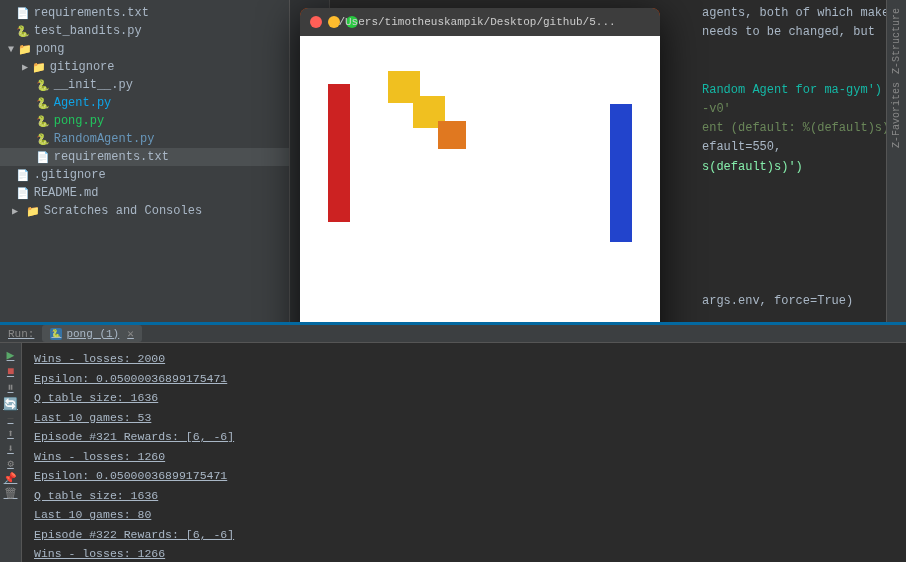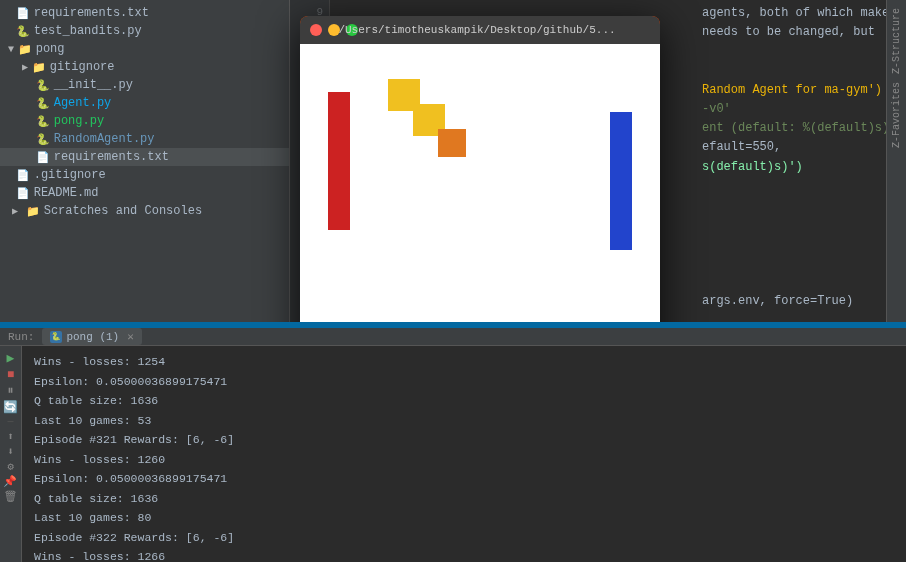--- a/index.html
+++ b/index.html
@@ -117,21 +117,21 @@
     }
 
     .code-line {
       display: block;
       white-space: pre;
     }
 
     
     .pong-window {
       position: absolute;
-      top: 16px;
+      top: 8px;
       left: 10px;
       width: 360px;
       height: 375px;
       background: #c2410c;
       border-radius: 8px;
       box-shadow: 0 10px 40px rgba(0,0,0,0.8);
       overflow: hidden;
       z-index: 10;
     }
 
@@ -212,24 +212,25 @@
       right: 28px;
       top: 68px;
       width: 22px;
       height: 138px;
       background: #2244cc;
     }
 
     
     .bottom-panel {
       height: 240px;
-      border-top: 6px solid #0369a1;
+      border-top: 3px solid #0369a1;
       display: flex;
       flex-direction: column;
       background: #2b2b2b;
+      text-decoration: underline;
     }
 
     .run-tab-bar {
       height: 30px;
       background: #3c3f41;
       display: flex;
       align-items: center;
       padding: 0 8px;
       border-bottom: 1px solid #555;
       gap: 8px;
@@ -411,21 +412,21 @@
 
       </div>
 
       <div class="code-content" style="position:relative;">
 
         <div style="position:absolute; left: 372px; top: 4px; font-size:12px; line-height:1.6; color:#a9b7c6; z-index:1; pointer-events:none;">
           <span class="code-line">agents, both of which make</span>
           <span class="code-line">needs to be changed, but</span>
           <span class="code-line">&nbsp;</span>
           <span class="code-line">&nbsp;</span>
-          <span class="code-line" style="color:#eab308;">Random Agent for ma-gym')</span>
+          <span class="code-line" style="color:#14b8a6;">Random Agent for ma-gym')</span>
           <span class="code-line" style="color:#6a8759;">-v0'</span>
           <span class="code-line" style="color:#6a8759;">ent (default: %(default)s)'</span>
           <span class="code-line">efault=550,</span>
           <span class="code-line" style="color:#86efac;">s(default)s)')</span>
           <span class="code-line">&nbsp;</span>
           <span class="code-line">&nbsp;</span>
           <span class="code-line">&nbsp;</span>
           <span class="code-line">&nbsp;</span>
           <span class="code-line">&nbsp;</span>
           <span class="code-line">&nbsp;</span>
@@ -478,21 +479,21 @@
       <span style="color:#888; font-size:12px; cursor:pointer;">🔄</span>
       <span style="color:#555; font-size:10px;">─</span>
       <span style="color:#888; font-size:11px; cursor:pointer;">⬆</span>
       <span style="color:#888; font-size:11px; cursor:pointer;">⬇</span>
       <span style="color:#888; font-size:11px; cursor:pointer;">⚙</span>
       <span style="color:#888; font-size:11px; cursor:pointer;">📌</span>
       <span style="color:#888; font-size:11px; cursor:pointer;">🗑</span>
     </div>
 
     <div class="console-output">
-      <span class="console-line">Wins - losses: 1254</span>
+      <span class="console-line">Wins - losses: 2000</span>
       <span class="console-line">Epsilon: 0.05000036899175471</span>
       <span class="console-line">Q table size: 1636</span>
       <span class="console-line">Last 10 games: 53</span>
       <span class="console-line">Episode #321 Rewards: [6, -6]</span>
       <span class="console-line">Wins - losses: 1260</span>
       <span class="console-line">Epsilon: 0.05000036899175471</span>
       <span class="console-line">Q table size: 1636</span>
       <span class="console-line">Last 10 games: 80</span>
       <span class="console-line">Episode #322 Rewards: [6, -6]</span>
       <span class="console-line">Wins - losses: 1266</span>

